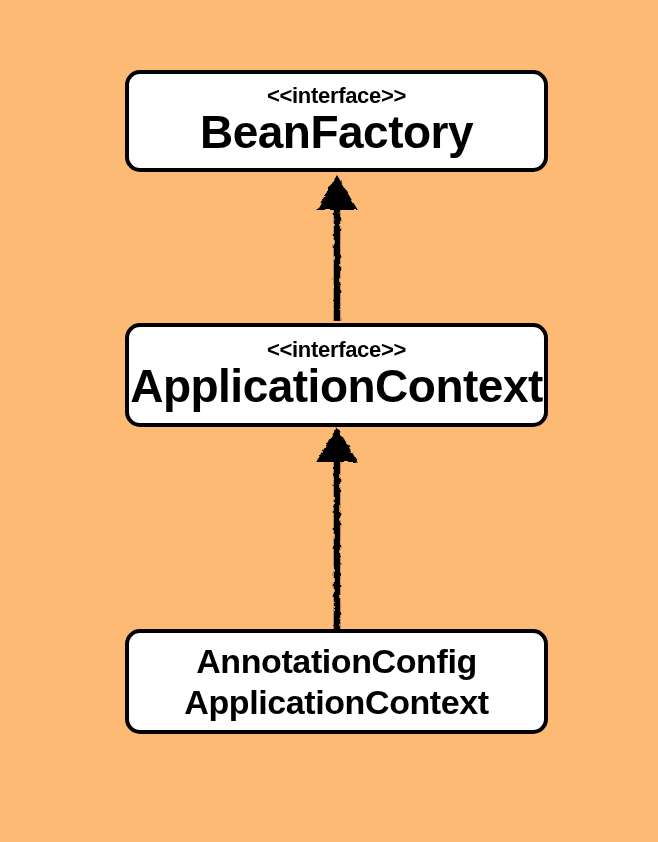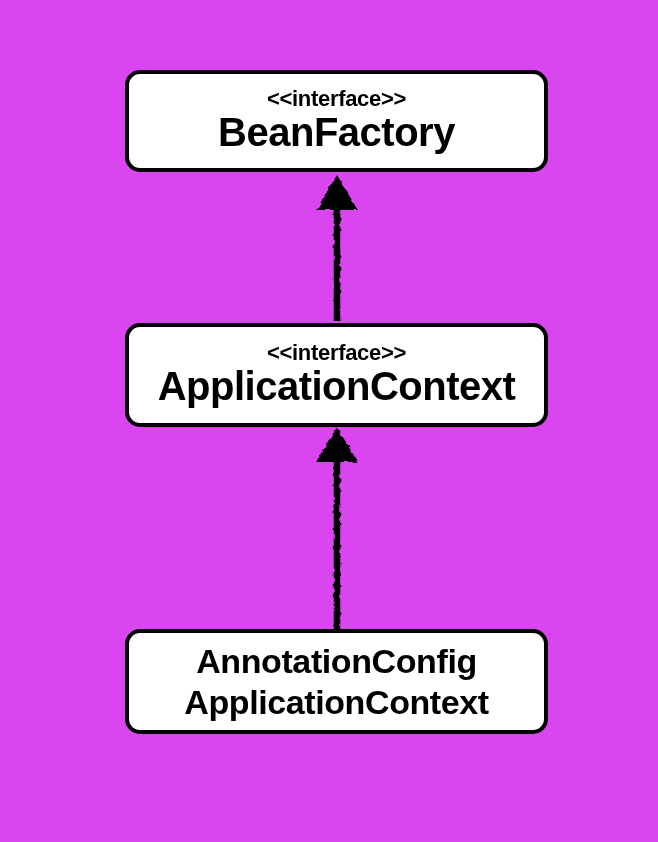--- a/index.html
+++ b/index.html
@@ -4,21 +4,21 @@
 <style>
   html, body {
     margin: 0;
     padding: 0;
     background: #ffffff;
   }
   .canvas {
     position: relative;
     width: 658px;
     height: 842px;
-    background: #d946ef;
+    background: #fdba74;
     overflow: hidden;
     font-family: "Liberation Sans", "DejaVu Sans", sans-serif;
   }
   .edges-svg {
     position: absolute;
     left: 0;
     top: 0;
     width: 658px;
     height: 842px;
   }
@@ -41,21 +41,21 @@
   .node-middle { top: 323px; height: 104px; }
   .node-bottom { top: 629px; height: 105px; }
   .stereotype {
     font-size: 22px;
     font-weight: 700;
     line-height: 1.05;
     letter-spacing: -0.3px;
     white-space: nowrap;
   }
   .class-name-lg {
-    font-size: 40px;
+    font-size: 46px;
     font-weight: 700;
     line-height: 1.12;
     letter-spacing: -0.5px;
     white-space: nowrap;
   }
   .class-name-md {
     font-size: 34px;
     font-weight: 700;
     line-height: 1.2;
     letter-spacing: -0.4px;

